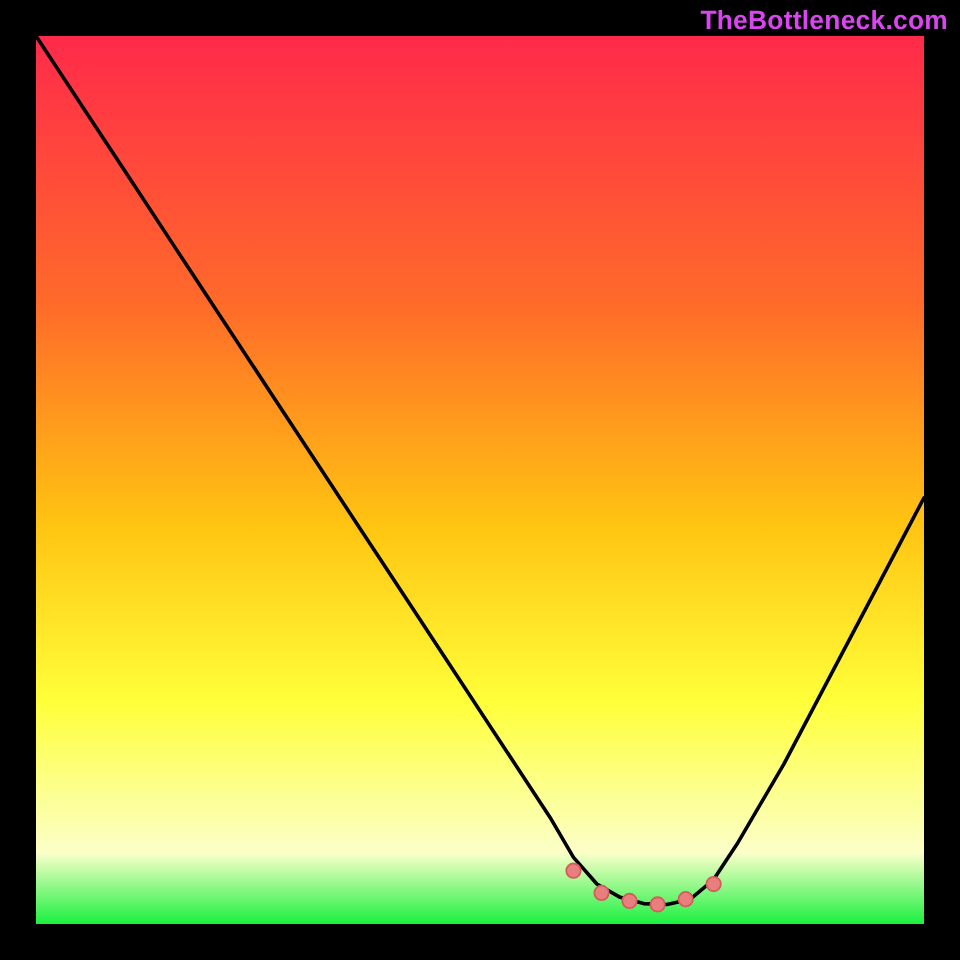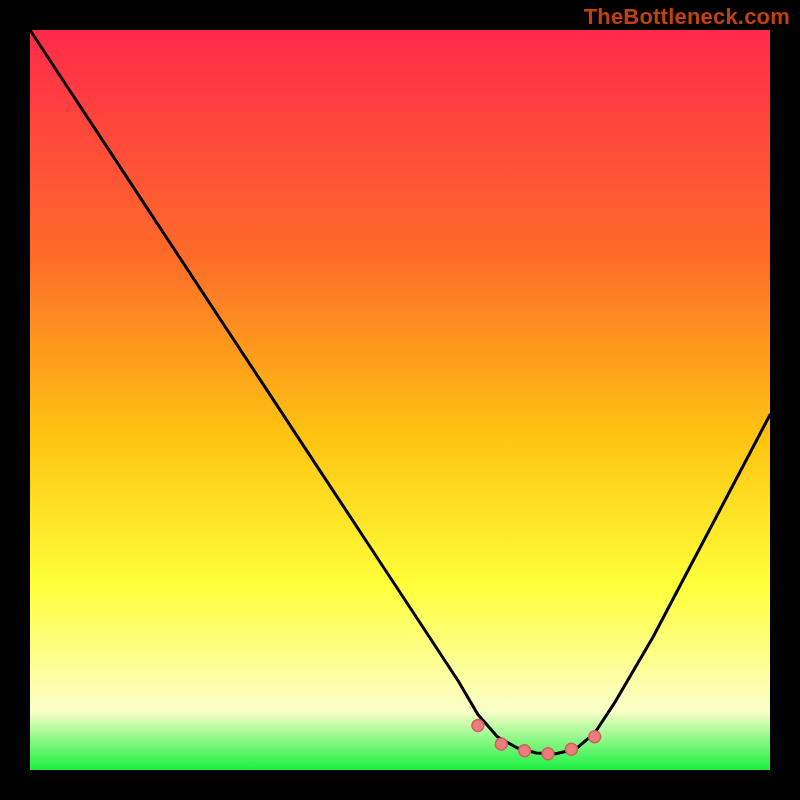--- a/index.html
+++ b/index.html
@@ -14,21 +14,21 @@
   .frame {
     position: relative;
     width: 800px;
     height: 800px;
     background: #000000;
   }
   .watermark {
     position: absolute;
     top: 4px;
     right: 10px;
-    color: #c2410c;
+    color: #d946ef;
     font-size: 22px;
     font-weight: 600;
     letter-spacing: 0.2px;
   }
   svg {
     position: absolute;
     top: 0;
     left: 0;
   }
 </style>

